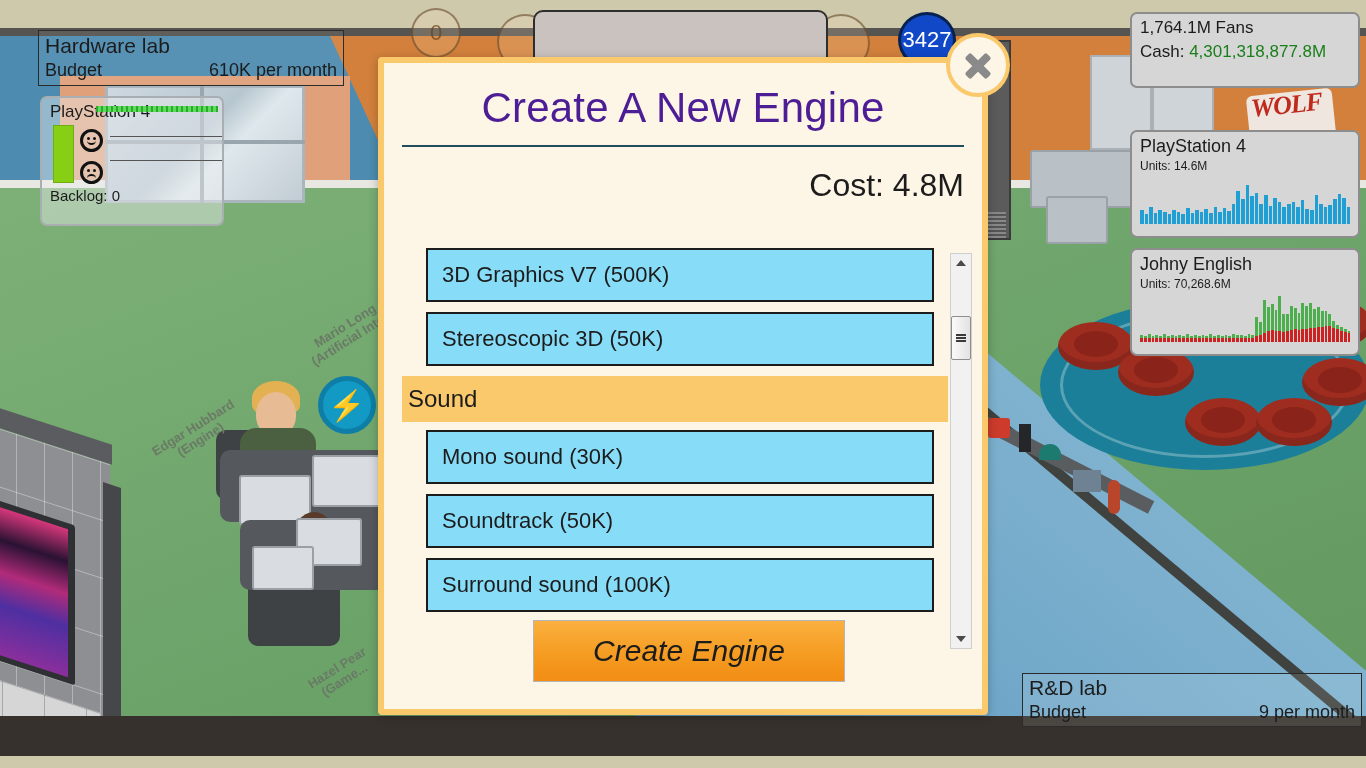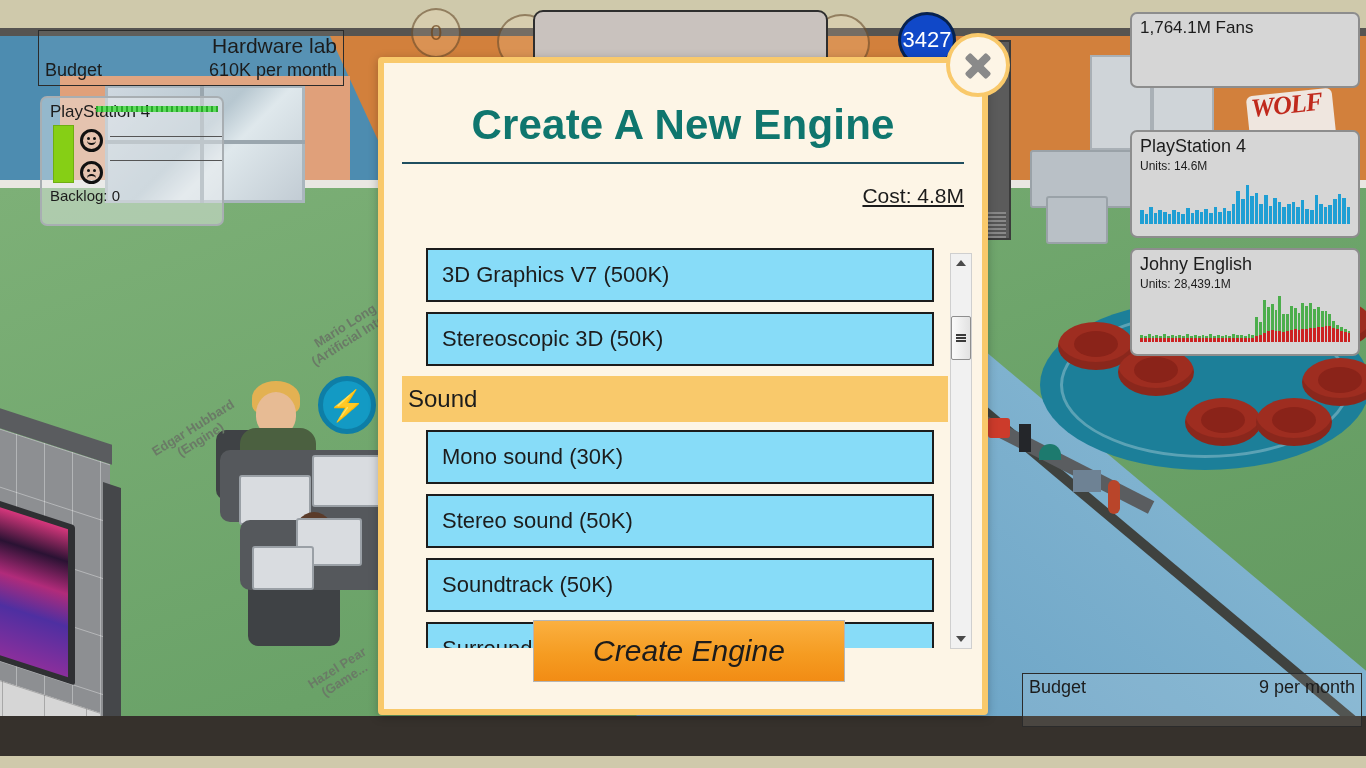--- a/index.html
+++ b/index.html
@@ -108,21 +108,21 @@
      border:2px solid #3b3b3b; }
   .vend::after { content:""; position:absolute; left:5px; top:170px; width:24px; height:26px;
      background:repeating-linear-gradient(0deg,#888 0 2px,#555 2px 4px); }
 
   
   .panel-outline {
     position:absolute; border:1px solid #2b2b2b; background: rgba(255,255,255,.06);
     color:#1c1c1c;
   }
   .hw-panel { left:38px; top:30px; width:306px; height:56px; padding:2px 6px 0 6px; }
-  .hw-title { font-size:21px; line-height:25px;text-align:right; }
+  .hw-title { font-size:21px; line-height:25px; }
   .hw-row { display:flex; justify-content:space-between; font-size:18px; line-height:24px; }
 
   .ps-panel { position:absolute; left:40px; top:96px; width:184px; height:130px;
      background: rgba(235,238,240,.45); border:2px solid #a8aeb2; border-radius:7px;
      padding:3px 8px; color:#1c1c1c; }
   .ps-title { font-size:17px; line-height:22px; }
   .ps-mid { position:relative; height:62px; }
   .ps-greenbar { position:absolute; left:3px; top:2px; width:21px; height:58px;
      background:#86cf15; border:1px solid #6fae12; }
   .face { position:absolute; width:23px; height:23px; border:3px solid #111; border-radius:50%;
@@ -155,29 +155,29 @@
      background: rgba(255,255,255,.10); }
   .rd-title { font-size:21px; line-height:25px; }
   .rd-row { display:flex; justify-content:space-between; font-size:18px; line-height:24px; }
 
   
   .modal {
     position:absolute; left:378px; top:57px; width:610px; height:658px;
     background:#fdf5e6; border:6px solid #f9c96b; border-radius:4px;
     box-shadow: 0 2px 10px rgba(0,0,0,.25);
   }
-  .modal-title { text-align:center; font-size:42px; font-weight:bold; color:#0f766e;
-     line-height:62px; padding-top:31px; letter-spacing:.2px; }
+  .modal-title { text-align:center; font-size:42px; font-weight:normal; color:#4c1d95;
+     line-height:62px; padding-top:14px; letter-spacing:.2px; }
   .modal-divider { height:2px; background:#1f4e5f; margin:6px 18px 0 18px; }
 
   .row-name { display:flex; align-items:center; justify-content:center; margin-top:18px; position:relative; }
   .name-input { width:260px; height:32px; font-size:22px; padding:0 4px;
      border:1px solid #9a9a9a; background:#ffffff; color:#111;
      font-family:"Liberation Sans", sans-serif; }
-  .cost { position:absolute; right:18px; top:2px; font-size:21px; color:#1c1c1c;text-decoration:underline; }
+  .cost { position:absolute; right:18px; top:2px; font-size:32px; color:#1c1c1c; }
 
   .list-wrap { position:absolute; left:18px; top:185px; width:574px; height:400px; overflow:hidden; }
   .list { position:absolute; left:0; top:0; width:546px;text-align:center; }
   .feature { height:54px; margin:0 0 10px 24px; width:508px;
      background:#87dcf8; border:2px solid #1c1c1c; display:flex; align-items:center;
      padding-left:14px; font-size:22px; color:#1c1c1c; }
   .cat { height:46px; margin:0 0 8px 0; width:546px; background:#f9c96b;
      display:flex; align-items:center; padding-left:6px; font-size:24px; color:#1c1c1c; }
 
   .scrollbar { position:absolute; right:10px; top:190px; width:22px; height:396px;
@@ -328,20 +328,23 @@
       </div>
       <div class="ps-line" style="left:60px;top:13px;width:112px;"></div>
       <div class="ps-line" style="left:60px;top:37px;width:112px;"></div>
     </div>
     <div class="ps-foot">Backlog: 0</div>
   </div>
   <div class="ps-meter"></div>
 
   <div class="stat-panel">
     <div class="stat-line">1,764.1M Fans</div>
+    <div class="stat-line">
+      <span>Cash: </span><span class="cash-val">4,301,318,877.8M</span>
+    </div>
   </div>
 
   <div class="chart-panel" style="left:1130px;top:130px;width:230px;height:108px;">
     <div class="chart-title">PlayStation 4</div>
     <div class="chart-units">Units: 14.6M</div>
     <div class="bars" id="chart0">
         <div class="bar" style="background: rgb(31, 159, 212); height: 13.8px;"></div>
         <div class="bar" style="background: rgb(31, 159, 212); height: 10.12px;"></div>
         <div class="bar" style="background: rgb(31, 159, 212); height: 16.56px;"></div>
         <div class="bar" style="background: rgb(31, 159, 212); height: 11.04px;"></div>
@@ -385,21 +388,21 @@
         <div class="bar" style="background: rgb(31, 159, 212); height: 19.32px;"></div>
         <div class="bar" style="background: rgb(31, 159, 212); height: 24.84px;"></div>
         <div class="bar" style="background: rgb(31, 159, 212); height: 30.36px;"></div>
         <div class="bar" style="background: rgb(31, 159, 212); height: 25.76px;"></div>
         <div class="bar" style="background: rgb(31, 159, 212); height: 16.56px;"></div>
       </div>
   </div>
 
   <div class="chart-panel" style="left:1130px;top:248px;width:230px;height:108px;">
     <div class="chart-title">Johny English</div>
-    <div class="chart-units">Units: 28,439.1M</div>
+    <div class="chart-units">Units: 70,268.6M</div>
     <div class="bars" id="chart1">
         <div class="stackbar">
           <div style="background: rgb(76, 174, 76); height: 2.76px;"></div>
           <div style="background: rgb(204, 34, 34); height: 4.14px;"></div>
         </div>
         <div class="stackbar">
           <div style="background: rgb(76, 174, 76); height: 1.84px;"></div>
           <div style="background: rgb(204, 34, 34); height: 4.14px;"></div>
         </div>
         <div class="stackbar">
@@ -611,20 +614,21 @@
           <div style="background: rgb(204, 34, 34); height: 10.12px;"></div>
         </div>
         <div class="stackbar">
           <div style="background: rgb(76, 174, 76); height: 2.3px;"></div>
           <div style="background: rgb(204, 34, 34); height: 9.2px;"></div>
         </div>
       </div>
   </div>
 
   <div class="panel-outline rd-panel">
+    <div class="rd-title">R&amp;D lab</div>
     <div class="rd-row">
       <span>Budget</span>
       <span>9 per month</span>
     </div>
   </div>
 
   <div class="modal">
     <div class="modal-title">Create A New Engine</div>
     <div class="modal-divider"></div>
 
@@ -640,23 +644,20 @@
           <div class="feature">
             <span>Stereoscopic 3D (50K)</span>
           </div>
           <div class="cat">
             <span>Sound</span>
           </div>
           <div class="feature">
             <span>Mono sound (30K)</span>
           </div>
           <div class="feature">
-            <span>Stereo sound (50K)</span>
-          </div>
-          <div class="feature">
             <span>Soundtrack (50K)</span>
           </div>
           <div class="feature">
             <span>Surround sound (100K)</span>
           </div>
         </div>
     </div>
 
     <div class="scrollbar">
       <div class="sb-btn up">

